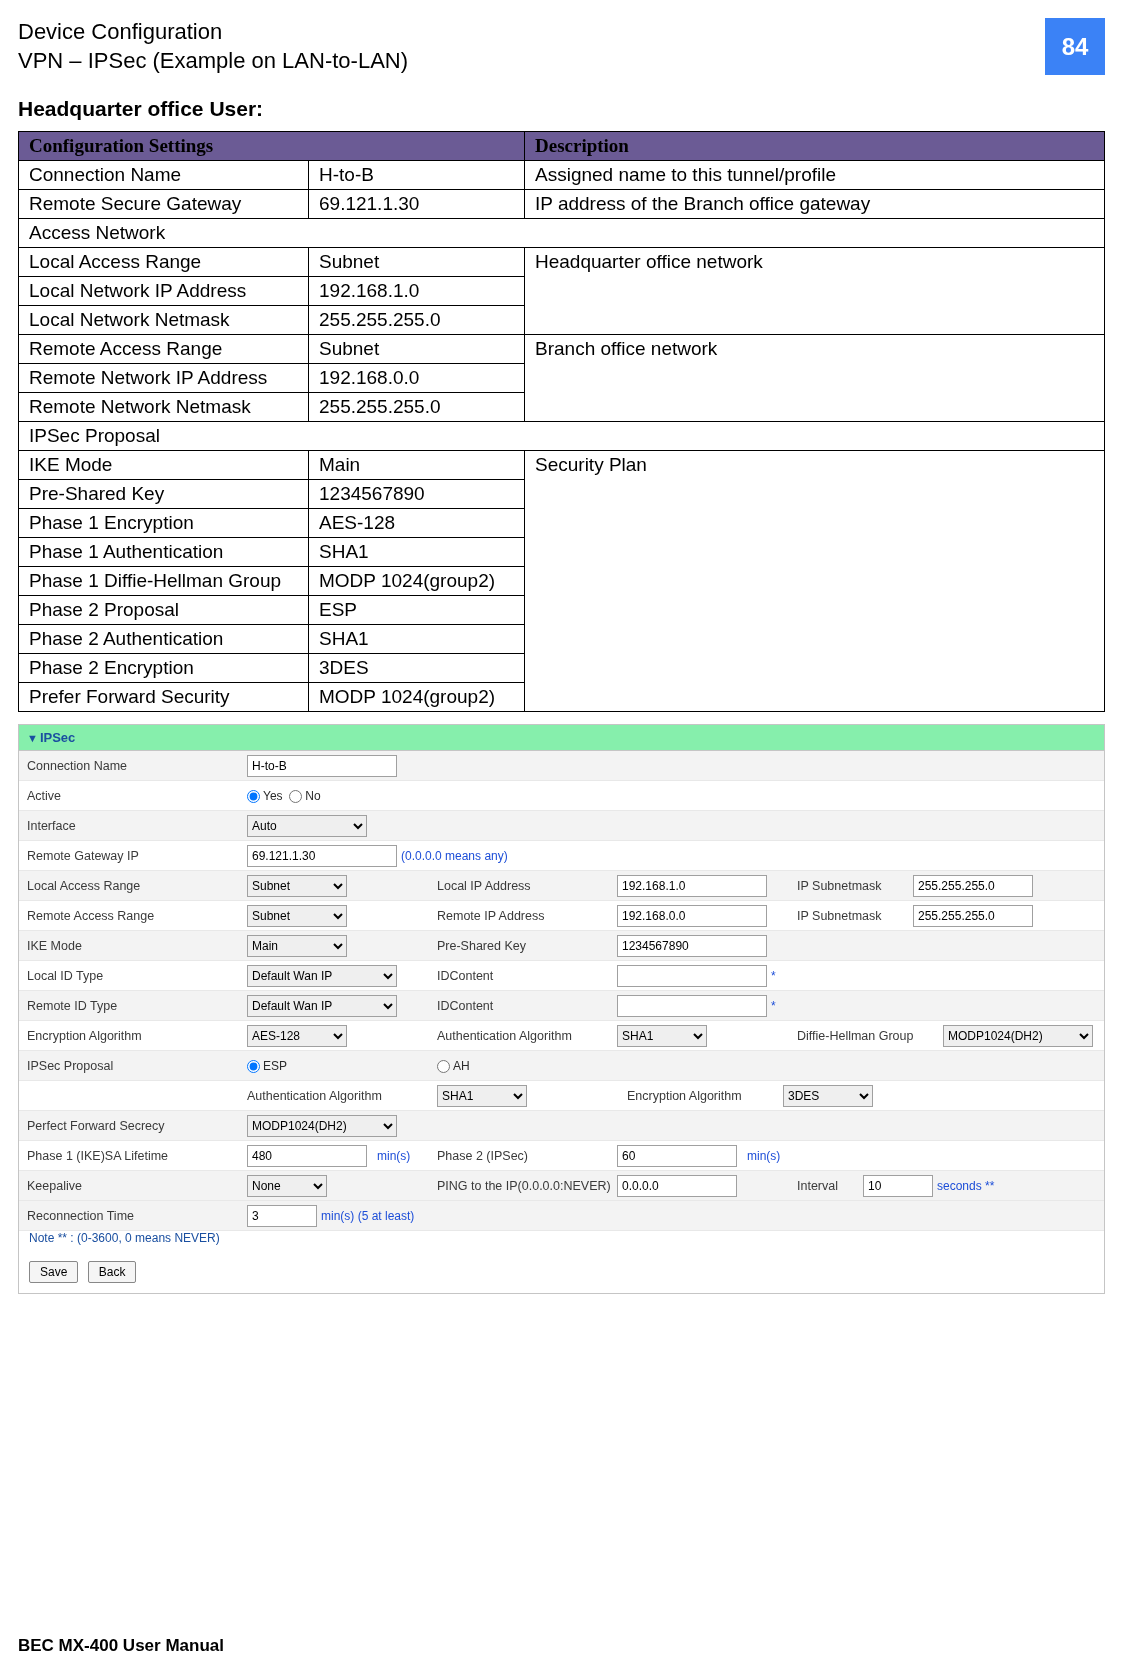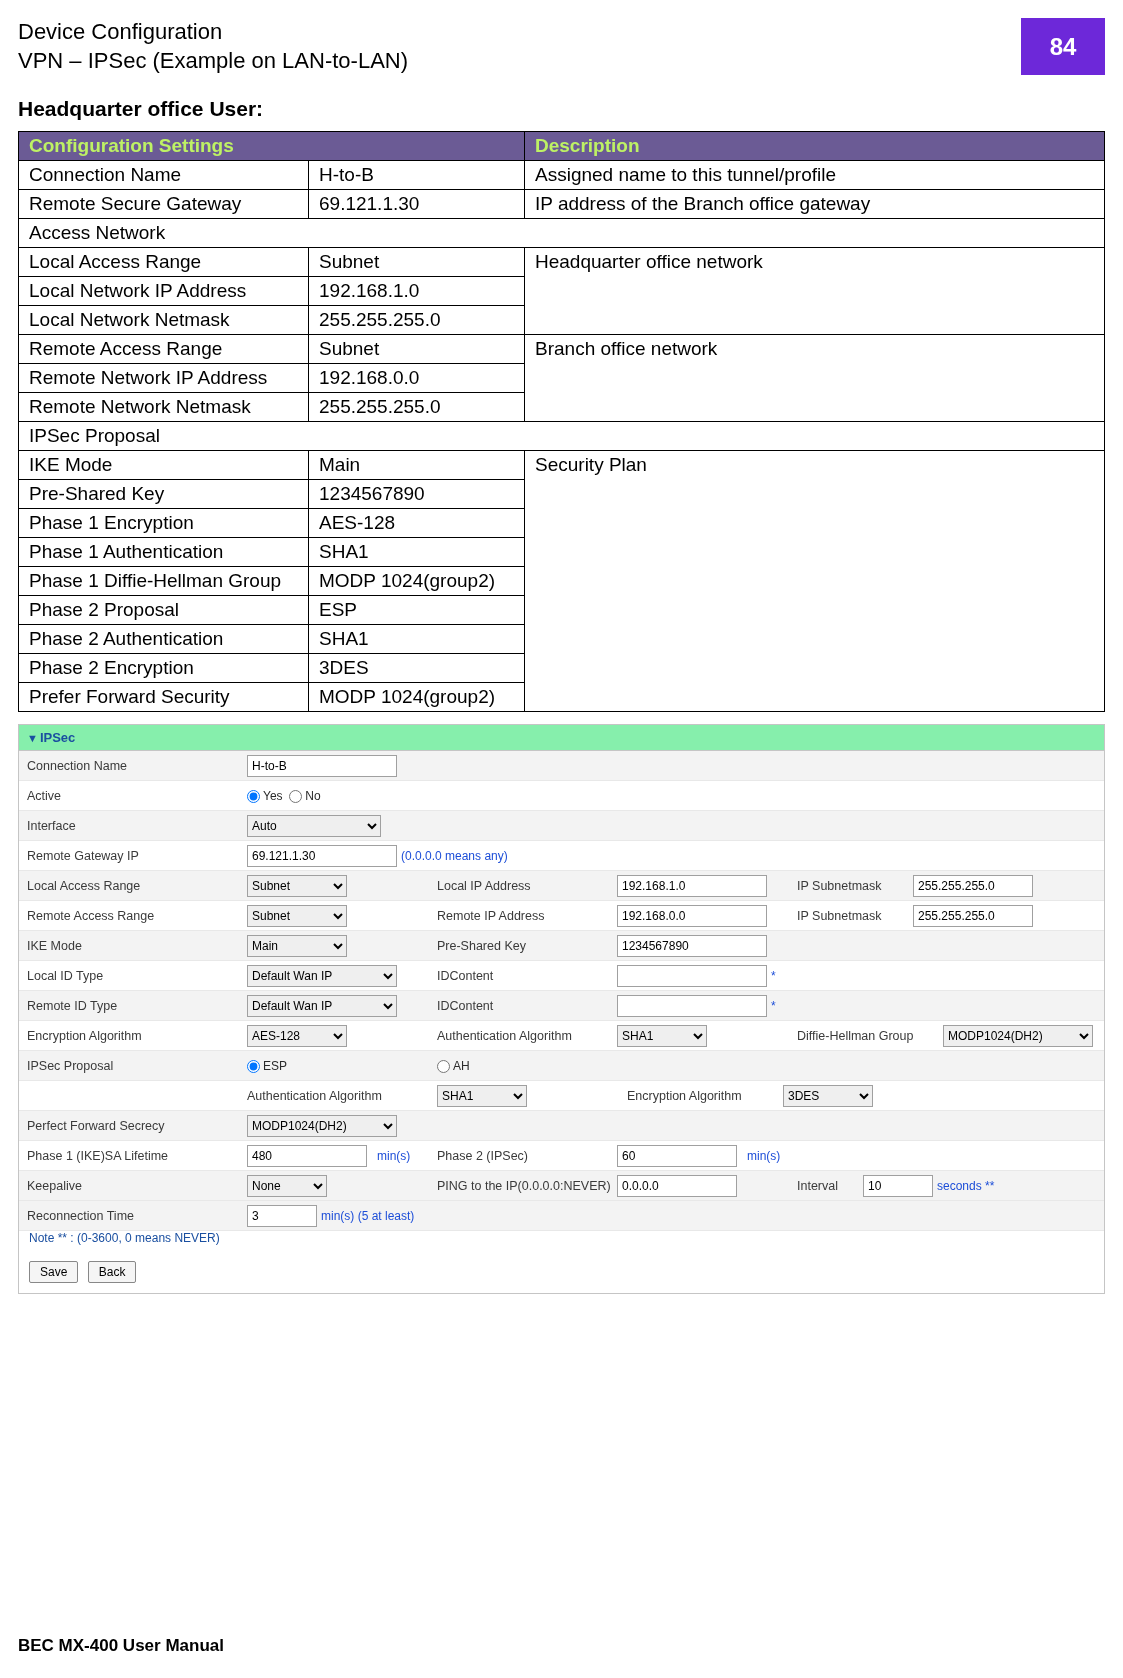--- a/index.html
+++ b/index.html
@@ -9,28 +9,28 @@
     color: #000;
     width: 1123px;
     min-height: 1678px;
     position: relative;
     padding: 18px 18px 50px 18px;
   }
 
   
   .pg-header { display:flex; align-items:stretch; margin-bottom:22px;}
   .pg-header-title { flex:1; font-weight:normal; font-size:22px; line-height:1.3; padding-right:10px;}
-  .pg-header-badge { width:84px; background:#6d28d9; color:#fff; font-weight:bold; font-size:24px; display:flex; align-items:center; justify-content:center;}
+  .pg-header-badge { width:60px; background:#3b82f6; color:#fff; font-weight:bold; font-size:24px; display:flex; align-items:center; justify-content:center;}
 
   .sec-title { font-weight:bold; font-size:21px; margin:12px 0 10px 0;}
 
   
   .cfgtbl { width:100%; border-collapse:collapse; margin-bottom:12px;}
   .cfgtbl th, .cfgtbl td { border:1px solid #000; font-size:19px; padding:3px 8px 3px 10px; text-align:left; vertical-align:top;}
-  .cfgtbl th { background:#6B5B95; color:#bef264; font-weight:bold;}
+  .cfgtbl th { background:#6B5B95; color:#000000; font-weight:bold;font-family:Liberation Serif, serif;}
   .cfgtbl .col1 { width:290px;}
   .cfgtbl .col2 { width:216px;}
 
   
   .form-wrap { border:1px solid #c5c5c5; font-size:12px; color:#2a2a2a;}
   .form-head { background:#86efac; border-bottom:1px solid #c5c5c5; padding:5px 8px; color:#1a4fa0; font-weight:bold; font-size:13px;}
   .form-head .arrow { color:#1a4fa0; font-size:11px; margin-right:2px;}
   .frow { display:flex; align-items:center; min-height:30px; padding:3px 8px; border-bottom:1px solid #e8e8e8;}
   .frow.alt { background:#f3f3f3;}
   .lbl { flex-shrink:0; color:#3a3a3a; width:220px; font-size:12.5px;}
@@ -165,21 +165,21 @@
 
   <div class="frow">
     <div class="lbl">Active</div>
     <label><input type="radio" name="active" checked="" style=""><span>Yes</span></label>
     &nbsp;&nbsp;
     <label><input type="radio" name="active" style=""><span>No</span></label>
   </div>
 
   <div class="frow alt">
     <div class="lbl">Interface</div>
-    <select class="sel" style="width:134px"><option>Auto</option></select>
+    <select class="sel" style="width:120px"><option>Auto</option></select>
   </div>
 
   <div class="frow">
     <div class="lbl">Remote Gateway IP</div>
     <input class="tf" type="text" value="69.121.1.30" style="">
     <span class="suffix">(0.0.0.0 means any)</span>
   </div>
 
   <div class="frow alt">
     <div class="lbl">Local Access Range</div>

